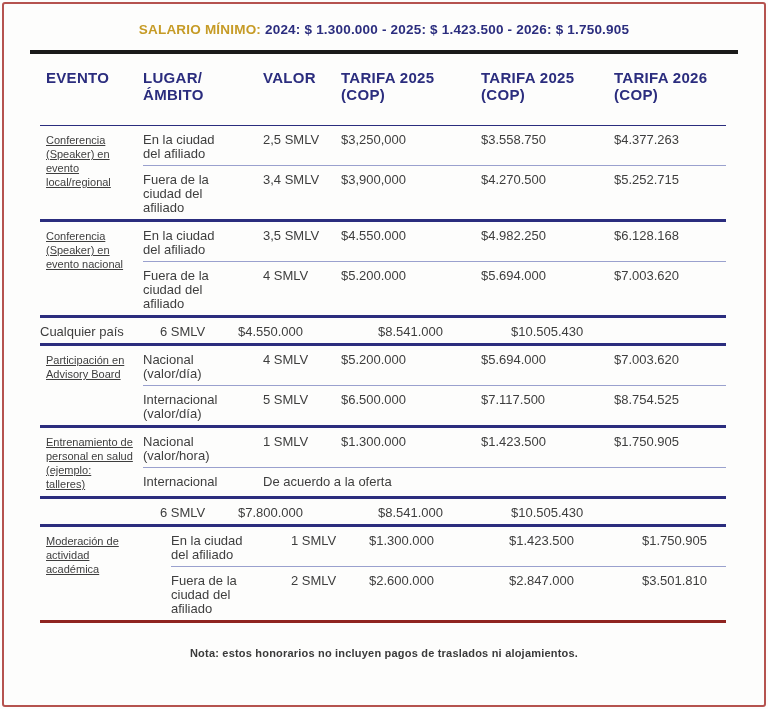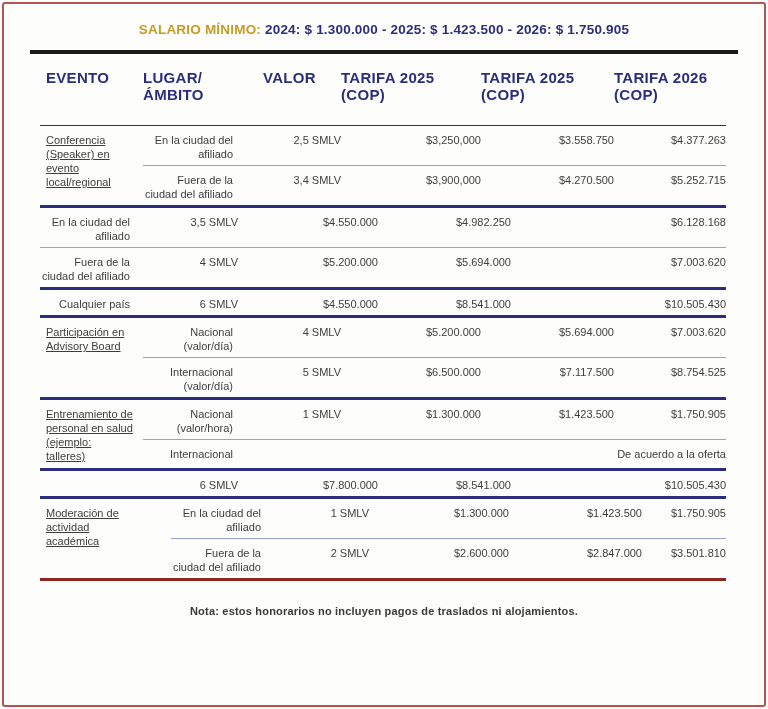--- a/index.html
+++ b/index.html
@@ -72,23 +72,22 @@
   .rows{
     flex:1;
     display:flex;
     flex-direction:column;
   }
   .rows.center{justify-content:center;}
   .row{
     display:grid;
     grid-template-columns:120px 78px 140px 133px 1fr;
     padding:7px 0 4px 0;
-    font-size:11px;
+    font-size:13px;
     line-height:14px;
-    text-align:right;
   }
   .row.divided{border-bottom:1px solid var(--thin-line);}
   .lugar-cell{padding-right:30px;}
   .span-cell{grid-column:2 / -1;}
   .note{
     text-align:center;
     margin-top:24px;
     font-size:11px;
     font-weight:bold;
     color:#3a3a3a;
@@ -130,20 +129,21 @@
           <div class="row">
             <div class="lugar-cell">Fuera de la ciudad del afiliado</div>
             <div class="valor-cell">3,4 SMLV</div>
             <div class="tarifa-cell">$3,900,000</div>
             <div class="tarifa-cell">$4.270.500</div>
             <div class="tarifa-cell">$5.252.715</div>
           </div>
         </div>
       </div>
       <div class="section">
+        <div class="evento-cell">Conferencia (Speaker) en evento nacional</div>
         <div class="rows">
           <div class="row divided">
             <div class="lugar-cell">En la ciudad del afiliado</div>
             <div class="valor-cell">3,5 SMLV</div>
             <div class="tarifa-cell">$4.550.000</div>
             <div class="tarifa-cell">$4.982.250</div>
             <div class="tarifa-cell">$6.128.168</div>
           </div>
           <div class="row">
             <div class="lugar-cell">Fuera de la ciudad del afiliado</div>

